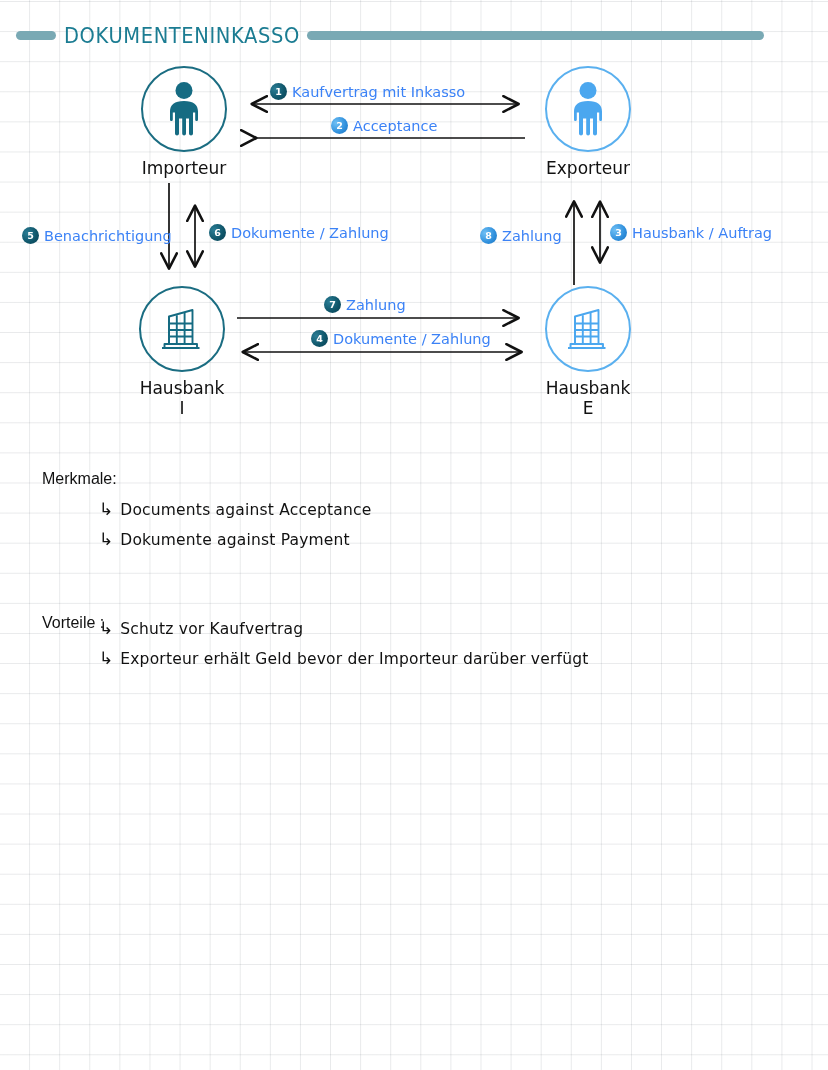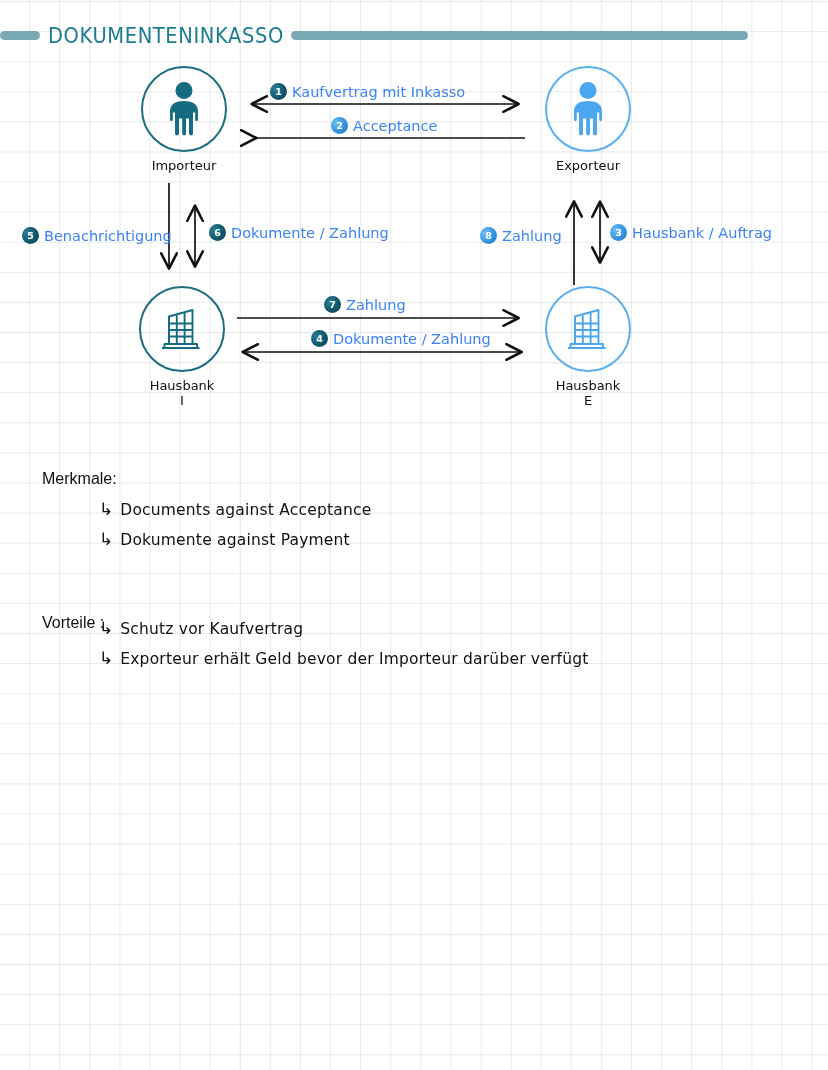--- a/index.html
+++ b/index.html
@@ -28,21 +28,21 @@
   }
 
   #sheet {
     position: absolute;
     inset: 0;
   }
 
   
   .title-row {
     position: absolute;
-    left: 0;
+    left: 16px;
     top: 21px;
     width: 748px;
     height: 28px;
     display: flex;
     align-items: center;
     justify-content: flex-end;
   }
   .title-bar-left {
     width: 40px;
     height: 9px;
@@ -93,21 +93,21 @@
     margin: 0 auto;
     display: flex;
     align-items: center;
     justify-content: center;
     background: transparent;
   }
   .node.light .circle { border-color: #5ab0ef; }
   .node .caption {
     margin-top: 7px;
     font-family: "DejaVu Sans", sans-serif;
-    font-size: 13px;
+    font-size: 17px;
     color: #111;
     line-height: 1.15;
     white-space: pre-line;
   }
 
   
   .conn-label {
     position: absolute;
     display: flex;
     align-items: center;

